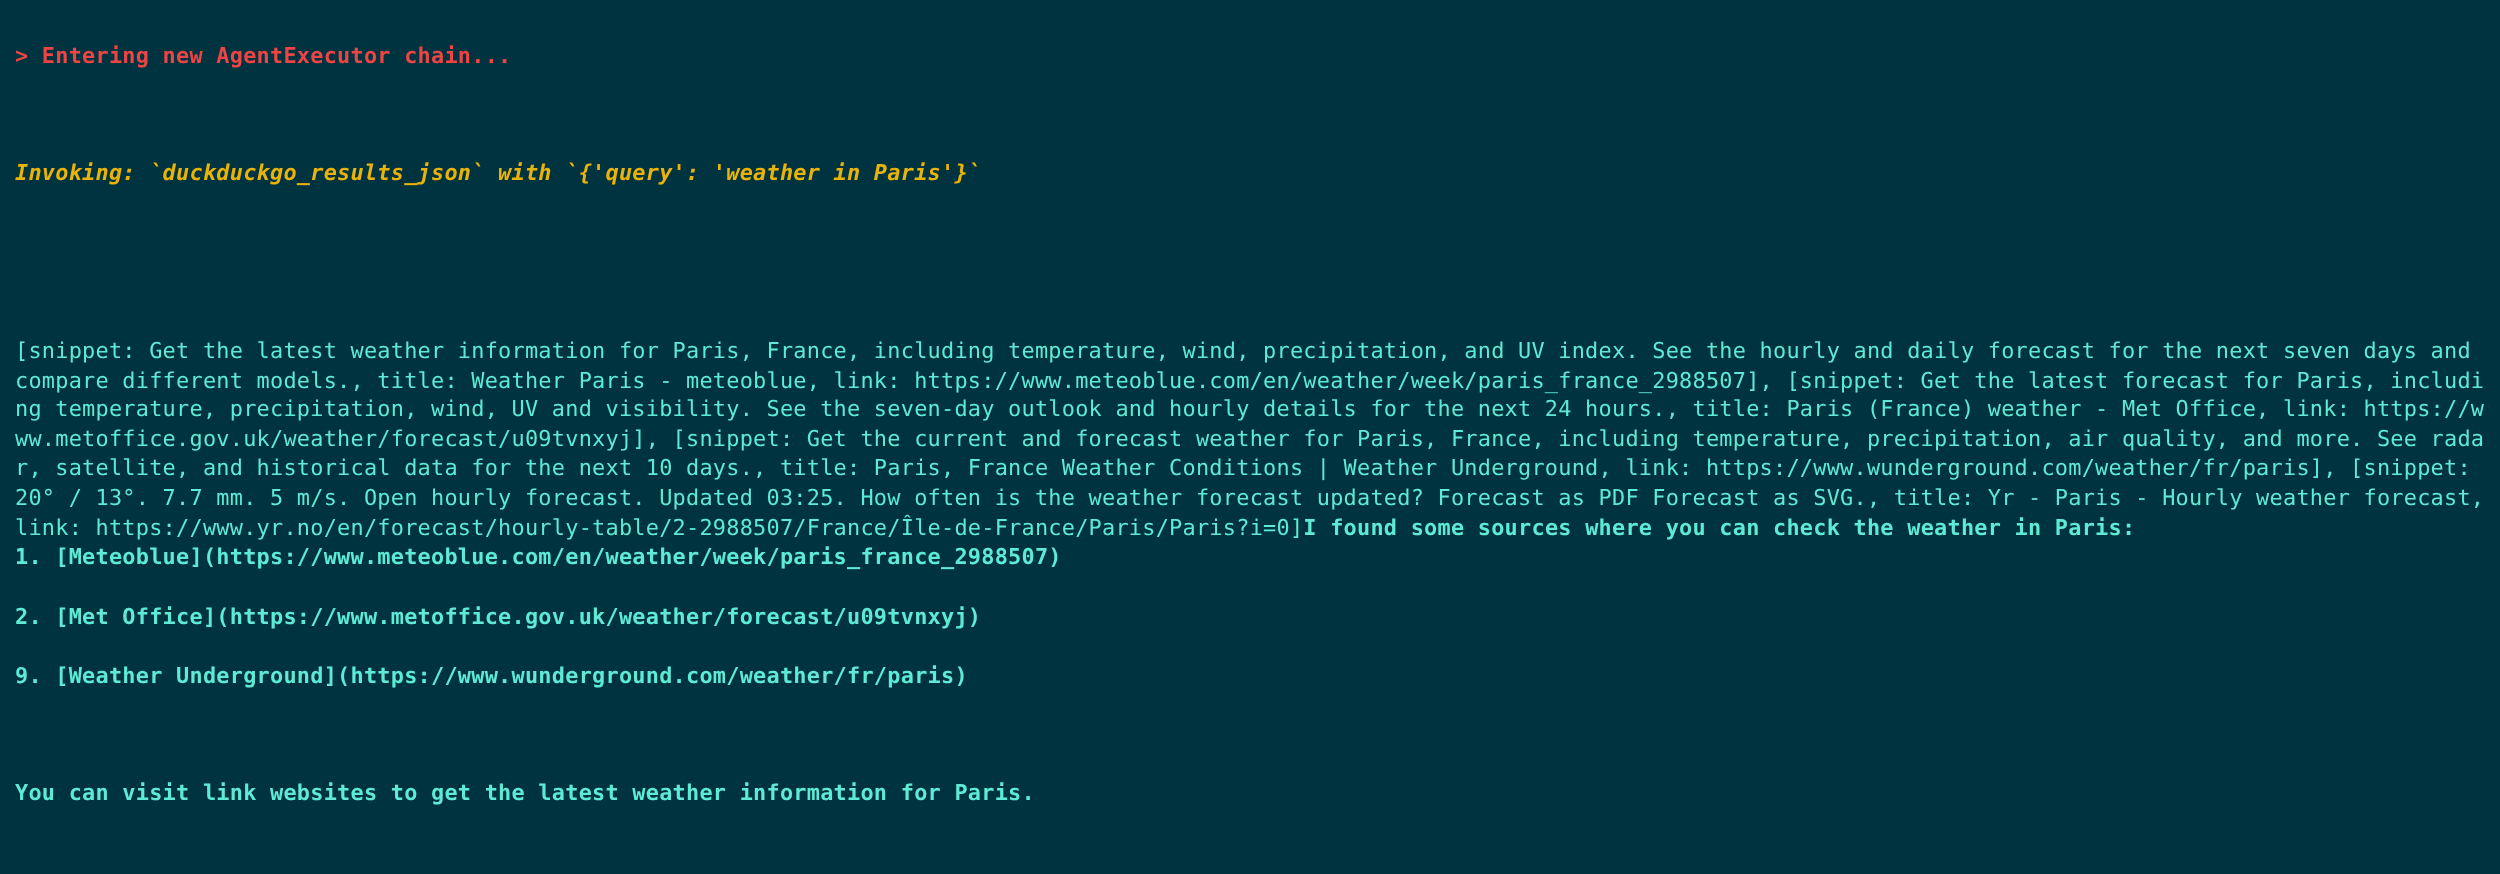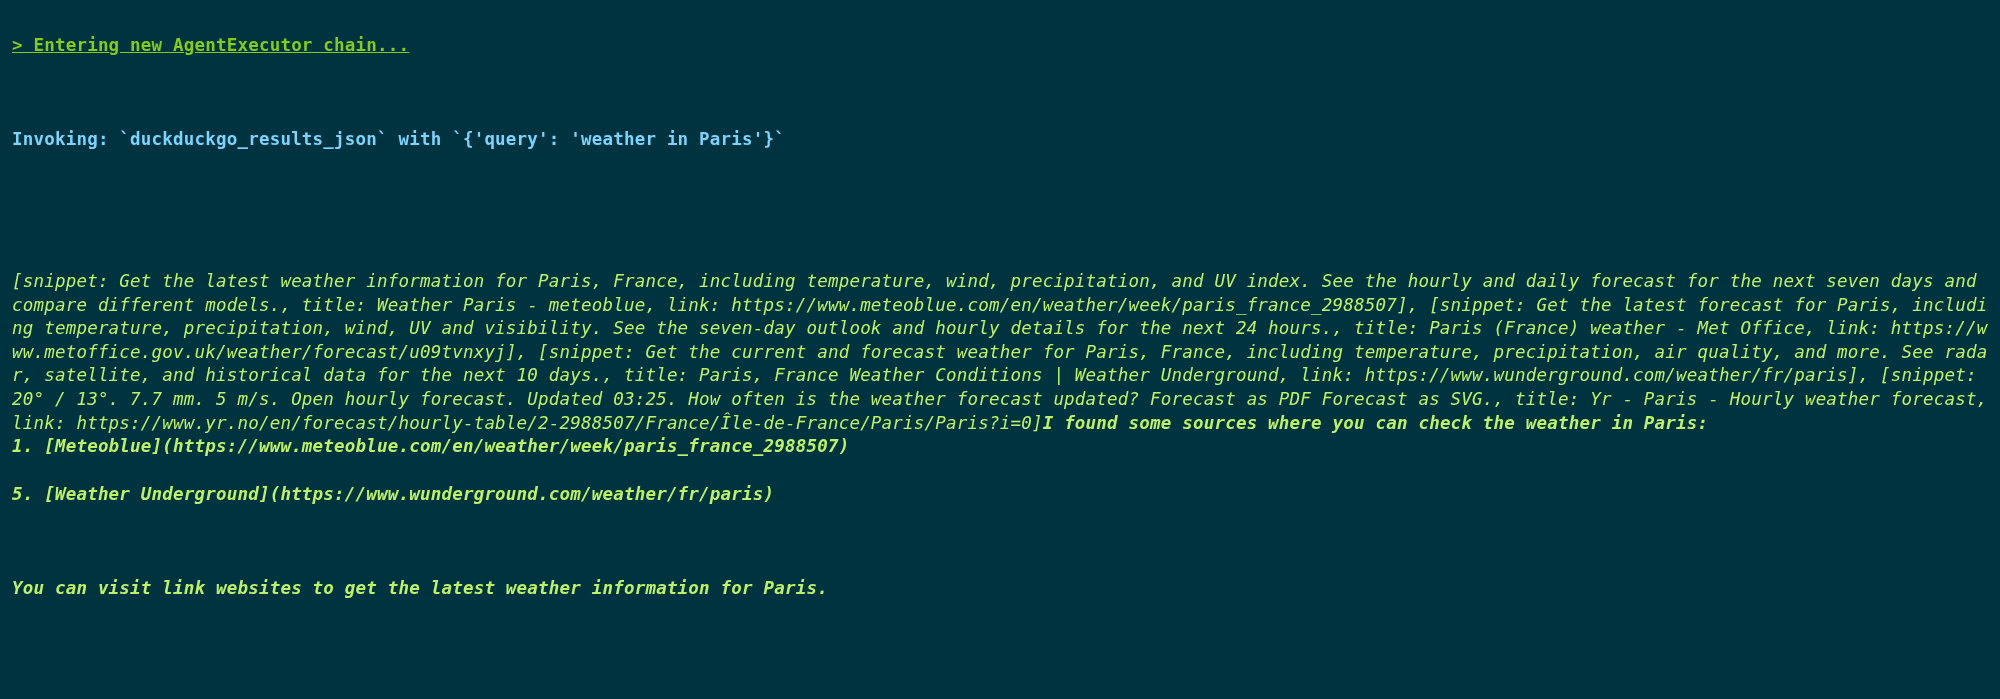--- a/index.html
+++ b/index.html
@@ -10,38 +10,39 @@
     font-family: "Menlo", "Consolas", "DejaVu Sans Mono", monospace;
     font-size: 17.5px;
     line-height: 1.35;
     letter-spacing: 0.2px;
   }
   .terminal {
     padding: 10px 12px 14px 12px;
     white-space: pre-wrap;
     word-break: break-all;
   }
-  .white  { color: #84cc16; text-decoration: underline; }
-  .yellow { color: #7dd3fc; }
-  .teal   { color: #bef264; font-style: italic; }
+  .white  { color: #ef4444; }
+  .yellow { color: #eab308; font-style: italic; }
+  .teal   { color: #5eead4; }
   .bold   { font-weight: bold; }
   .blank  { height: 1.35em; }
 </style>
 </head>
 <body>
 
 <div class="terminal">
 <div class="white bold">&gt; Entering new AgentExecutor chain...</div>
 <div class="blank"></div>
 <div class="yellow bold">Invoking: `duckduckgo_results_json` with `{'query': 'weather in Paris'}`</div>
 <div class="blank"></div>
 <div class="blank"></div>
 <span class="teal">[snippet: Get the latest weather information for Paris, France, including temperature, wind, precipitation, and UV index. See the hourly and daily forecast for the next seven days and compare different models., title: Weather Paris - meteoblue, link: https://www.meteoblue.com/en/weather/week/paris_france_2988507], [snippet: Get the latest forecast for Paris, including temperature, precipitation, wind, UV and visibility. See the seven-day outlook and hourly details for the next 24 hours., title: Paris (France) weather - Met Office, link: https://www.metoffice.gov.uk/weather/forecast/u09tvnxyj], [snippet: Get the current and forecast weather for Paris, France, including temperature, precipitation, air quality, and more. See radar, satellite, and historical data for the next 10 days., title: Paris, France Weather Conditions | Weather Underground, link: https://www.wunderground.com/weather/fr/paris], [snippet: 20° / 13°. 7.7 mm. 5 m/s. Open hourly forecast. Updated 03:25. How often is the weather forecast updated? Forecast as PDF Forecast as SVG., title: Yr - Paris - Hourly weather forecast, link: https://www.yr.no/en/forecast/hourly-table/2-2988507/France/Île-de-France/Paris/Paris?i=0]</span><span class="teal bold">I found some sources where you can check the weather in Paris:</span>
 <div class="teal bold">1. [Meteoblue](https://www.meteoblue.com/en/weather/week/paris_france_2988507)</div>
-<div class="teal bold">5. [Weather Underground](https://www.wunderground.com/weather/fr/paris)</div>
+<div class="teal bold">2. [Met Office](https://www.metoffice.gov.uk/weather/forecast/u09tvnxyj)</div>
+<div class="teal bold">9. [Weather Underground](https://www.wunderground.com/weather/fr/paris)</div>
 <div class="blank"></div>
 <div class="teal bold">You can visit link websites to get the latest weather information for Paris.</div>
 
 
 
 
 
 
 
 

